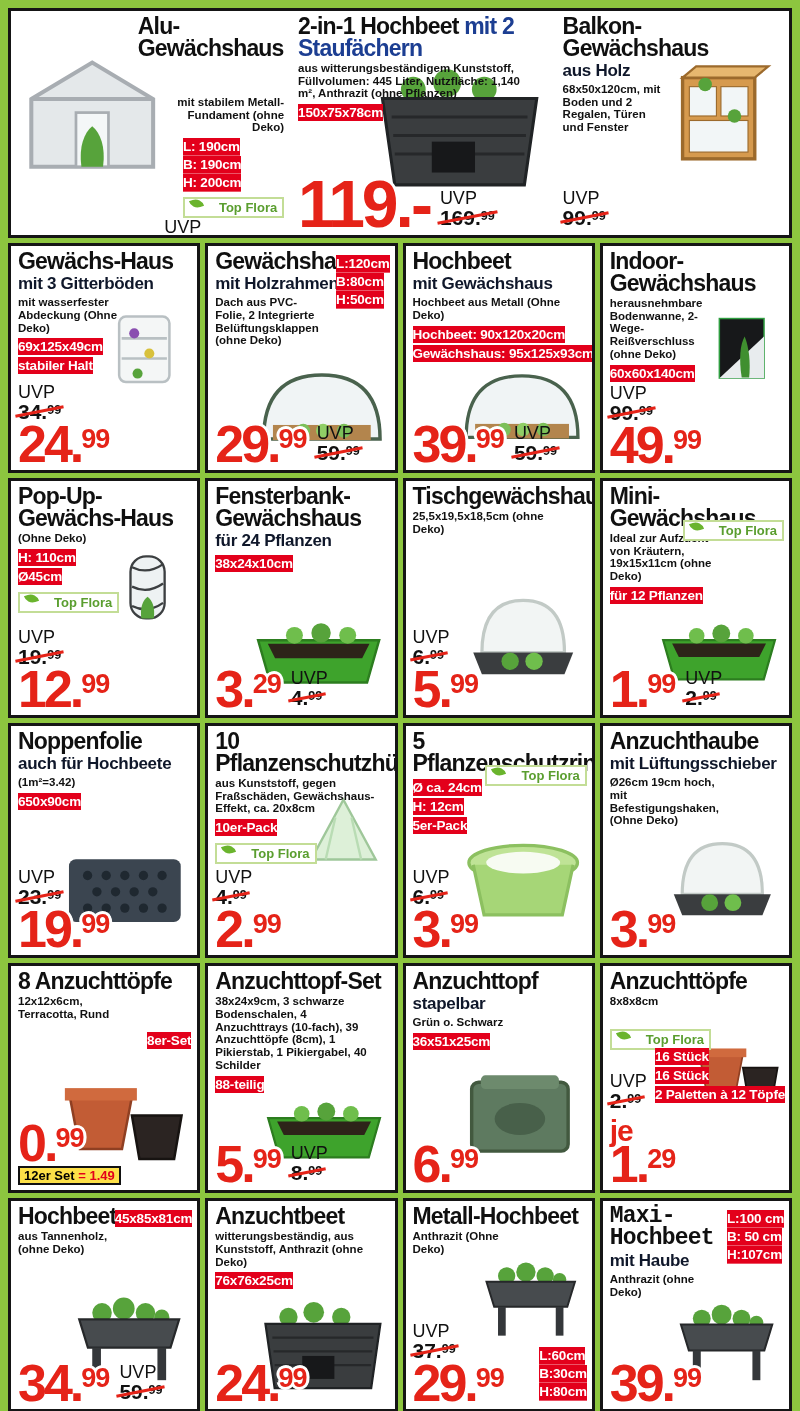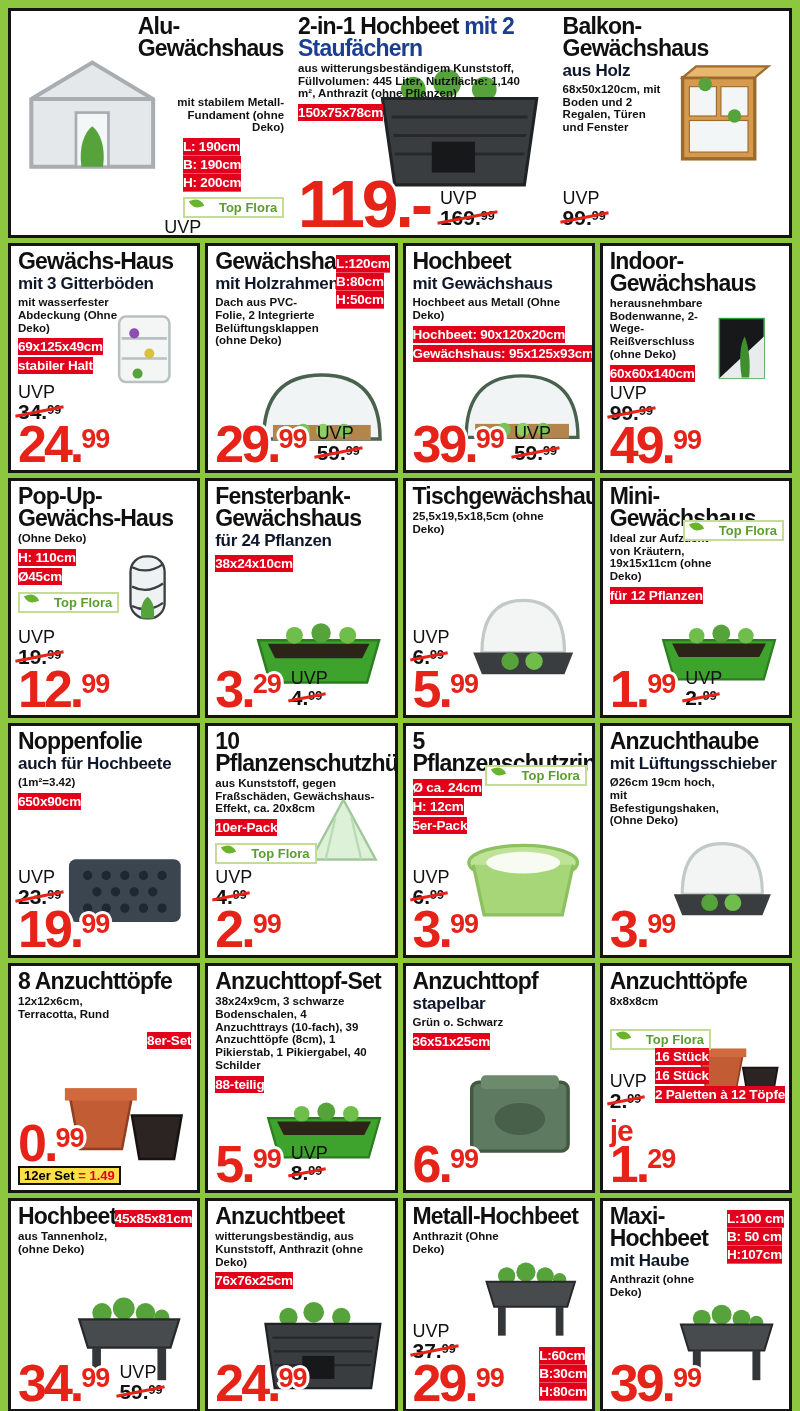--- a/index.html
+++ b/index.html
@@ -579,20 +579,20 @@
   </article>
   <article class="cell">
     <div class="hdr-badges badges stack">
       <span class="badge" data-bind="products.22.badges.0">L:100 cm</span>
       <span class="badge" data-bind="products.22.badges.1">B: 50 cm</span>
       <span class="badge" data-bind="products.22.badges.2">H:107cm</span>
     </div>
     <svg class="photo" style="width:64%;height:62%;">
         <use href="#s-bed"></use>
       </svg>
-    <h2 class="t" style="max-width:66%;"><span data-bind="products.22.title">Maxi-Hochbeet</span></h2>
+    <h2 class="t" style="max-width:66%;font-family:Liberation Mono, monospace;"><span data-bind="products.22.title">Maxi-Hochbeet</span></h2>
     <div class="sub" data-bind="products.22.subtitle">mit Haube</div>
     <p class="desc" data-bind="products.22.desc">Anthrazit (ohne Deko)</p>
     <div class="pricebar">
       <div class="price"><span data-bind="products.22.price">39.</span><sup data-bind="products.22.price_sup">99</sup></div>
     </div>
   </article>
 </div>
 
 </body></html>

